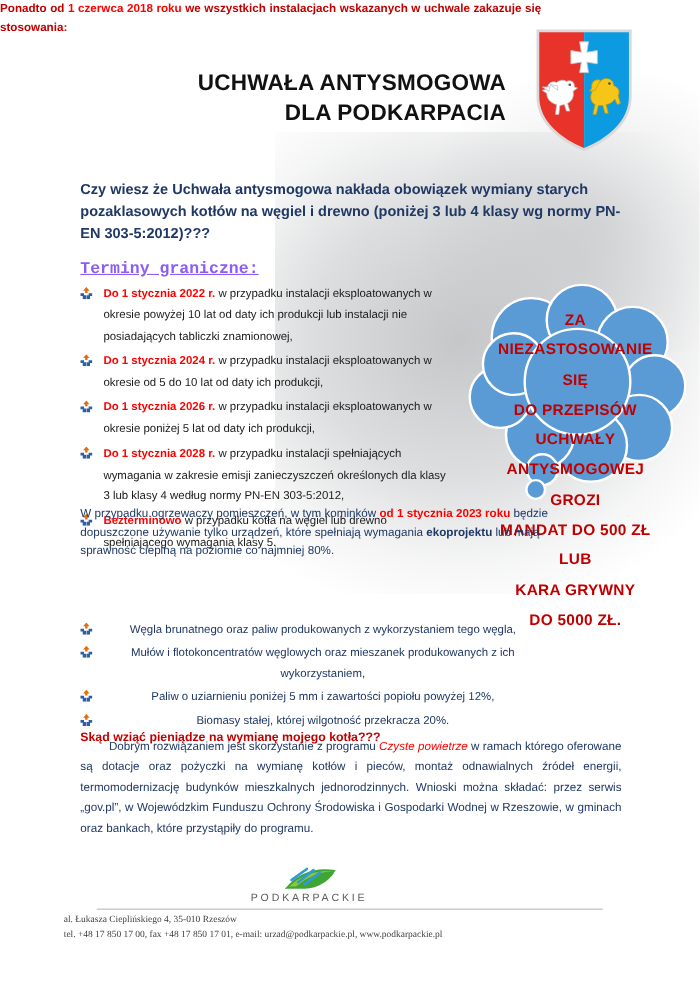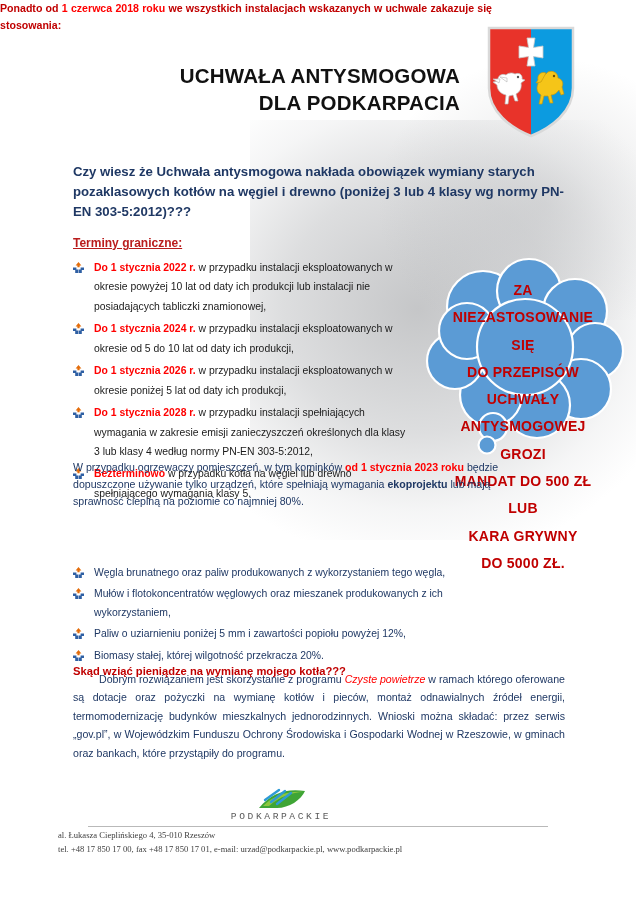--- a/index.html
+++ b/index.html
@@ -36,22 +36,23 @@
 
   
   .intro{
     position:absolute;left:73px;top:162px;width:492px;
     color:#1F3864;font-weight:bold;font-size:13.2px;line-height:1.52;
   }
 
   
   .terminy{
     position:absolute;left:73px;top:236px;
-    color:#b91c1c;font-weight:bold;font-size:12px;
+    color:#8b5cf6;font-weight:bold;font-size:15px;
     text-decoration:underline;
+    font-family:Liberation Mono, monospace;
   }
 
   
   .deadlines{position:absolute;left:73px;top:257px;width:340px;}
   .dl-item{position:relative;padding-left:21px;margin-bottom:3px;}
   .bullet{
     position:absolute;left:0;top:2px;width:11px;height:11px;
   }
   .dl-text{
     font-size:10.4px;line-height:1.58;color:#1a1a1a;
@@ -74,40 +75,40 @@
     position:absolute;color:#1F3864;font-size:10.6px;line-height:1.62;
   }
   .p-ogrz{left:73px;top:459px;width:430px;}
   .p-ogrz .r{color:#FF0000;font-weight:bold;}
   .p-ogrz .b{font-weight:bold;color:#1F3864;}
 
   .p-ponadto{left:73px;top:519px;width:492px;text-align:justify;color:#C00000;font-weight:bold;font-size:10.6px;line-height:1.62;}
   .p-ponadto .rd{color:#FF0000;}
 
   .fuels{position:absolute;left:73px;top:562px;width:420px;}
-  .f-item{position:relative;padding-left:21px;margin-bottom:2px;}
+  .f-item{position:relative;padding-left:21px;margin-bottom:2px;text-align:center;}
   .f-text{font-size:10.4px;line-height:1.55;color:#1F3864;}
 
   .skad{
     position:absolute;left:73px;top:649px;
     color:#C00000;font-weight:bold;font-size:11.2px;margin-top:16px;
   }
   .p-dotacje{
     left:73px;top:670px;width:492px;text-align:justify;
     color:#1F3864;font-size:10.6px;line-height:1.74;
   }
   .p-dotacje .ind{display:inline-block;width:26px;}
   .p-dotacje .ri{color:#FF0000;font-style:italic;}
 
   
   .logo{position:absolute;left:226px;top:788px;width:110px;text-align:center;}
   .logo svg{display:block;margin:0 auto;}
   .logo-word{
     font-size:9.6px;letter-spacing:2.6px;color:#5A5A5A;
-    margin-top:1px;font-family:Liberation Mono, monospace;
+    margin-top:1px;font-family:Liberation Sans, sans-serif;
   }
 
   .rule{position:absolute;left:88px;top:826px;width:460px;height:1px;background:#b9b9b9;}
   .footer{
     position:absolute;left:58px;top:828px;width:520px;text-align:left;
     font-family:"Liberation Serif", serif;color:#3d3d3d;
     font-size:8.6px;line-height:1.65;
   }
 </style>
 </head>

